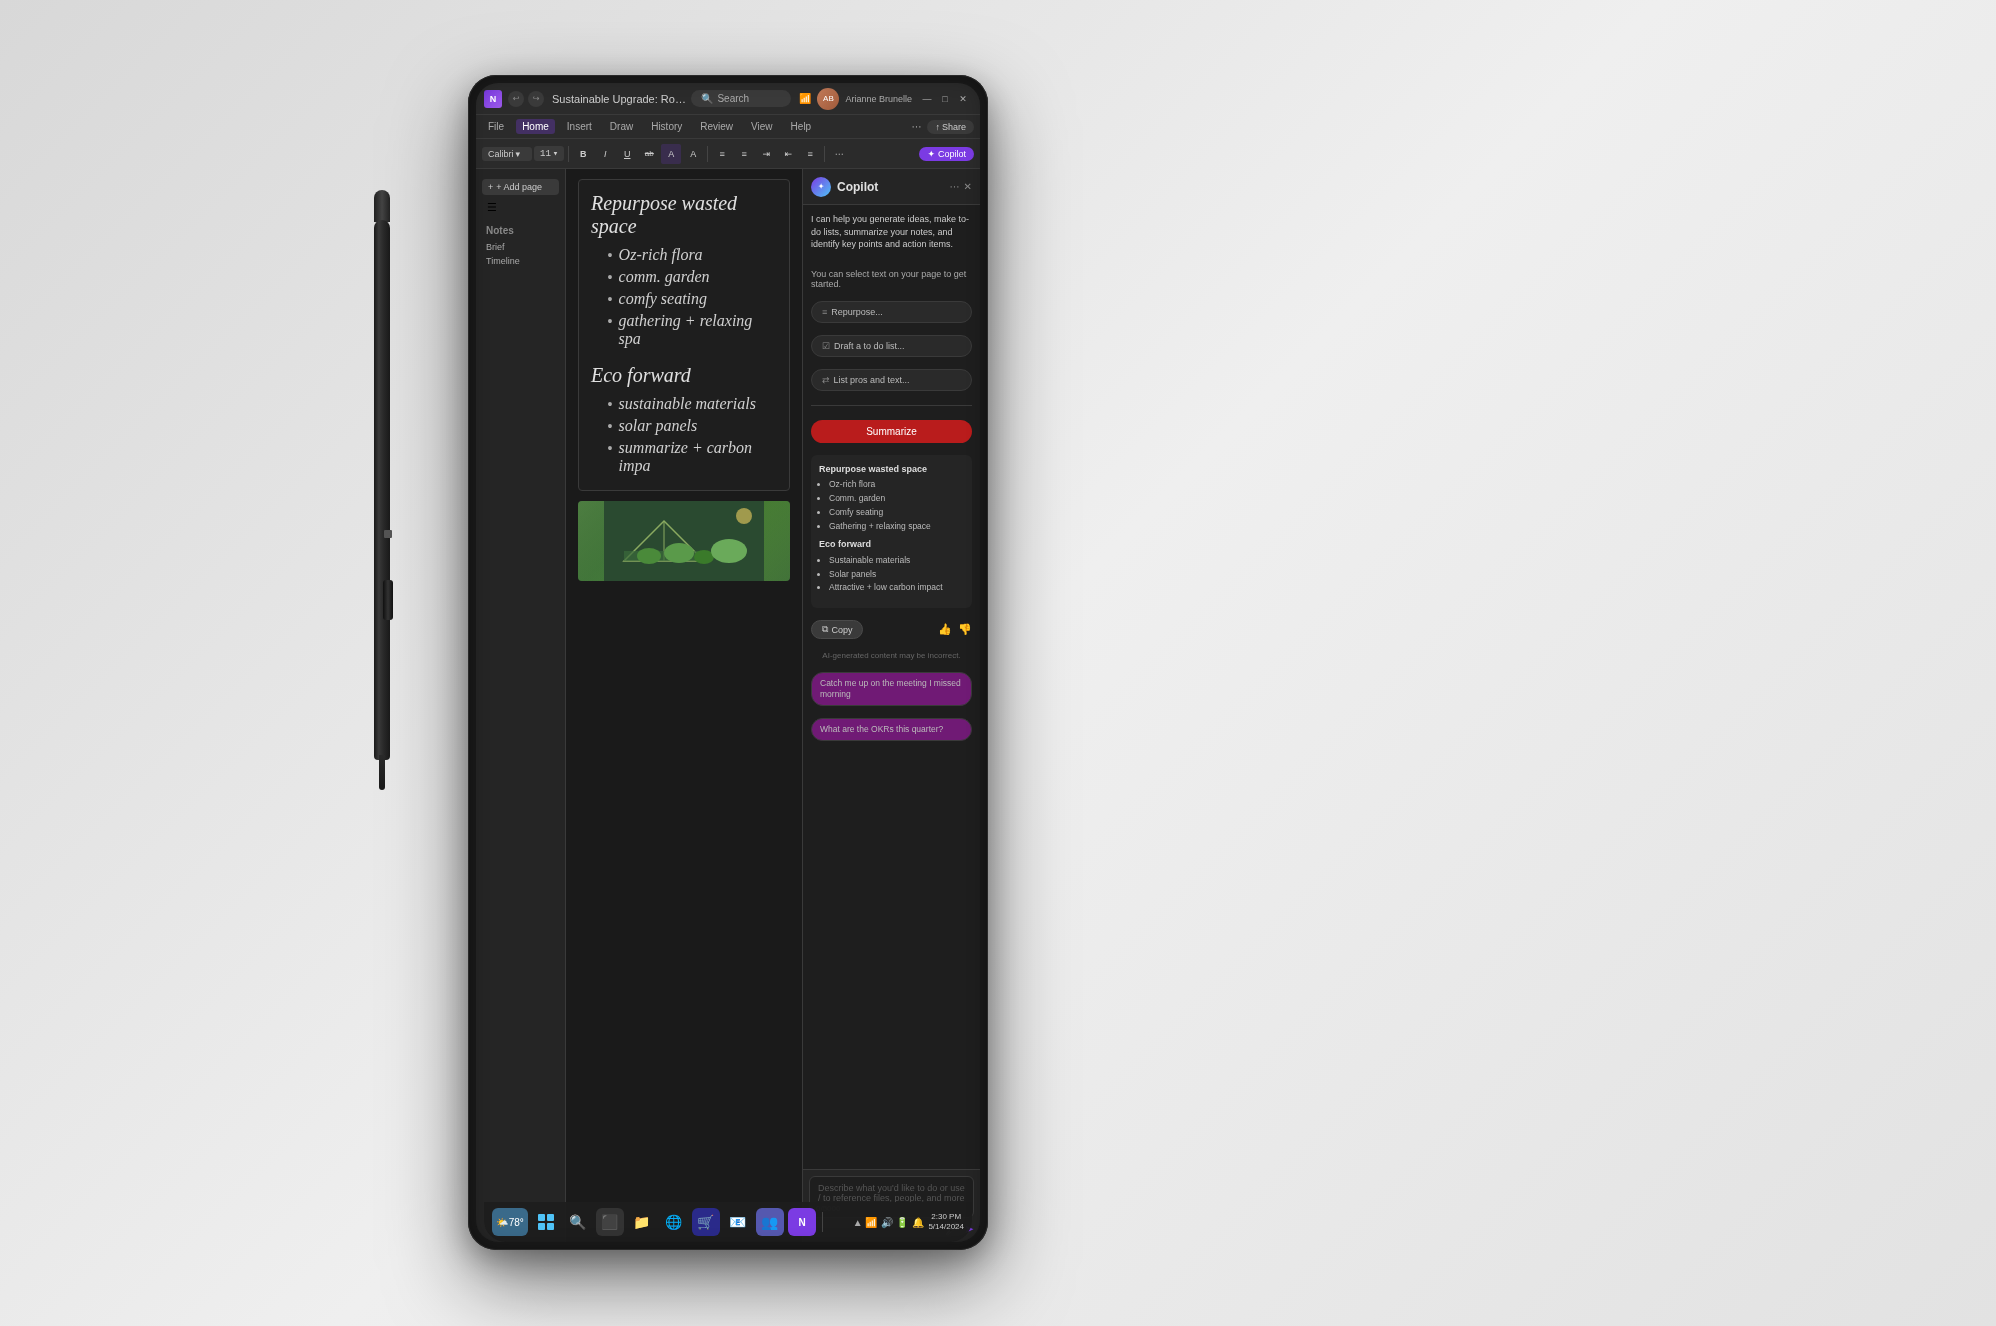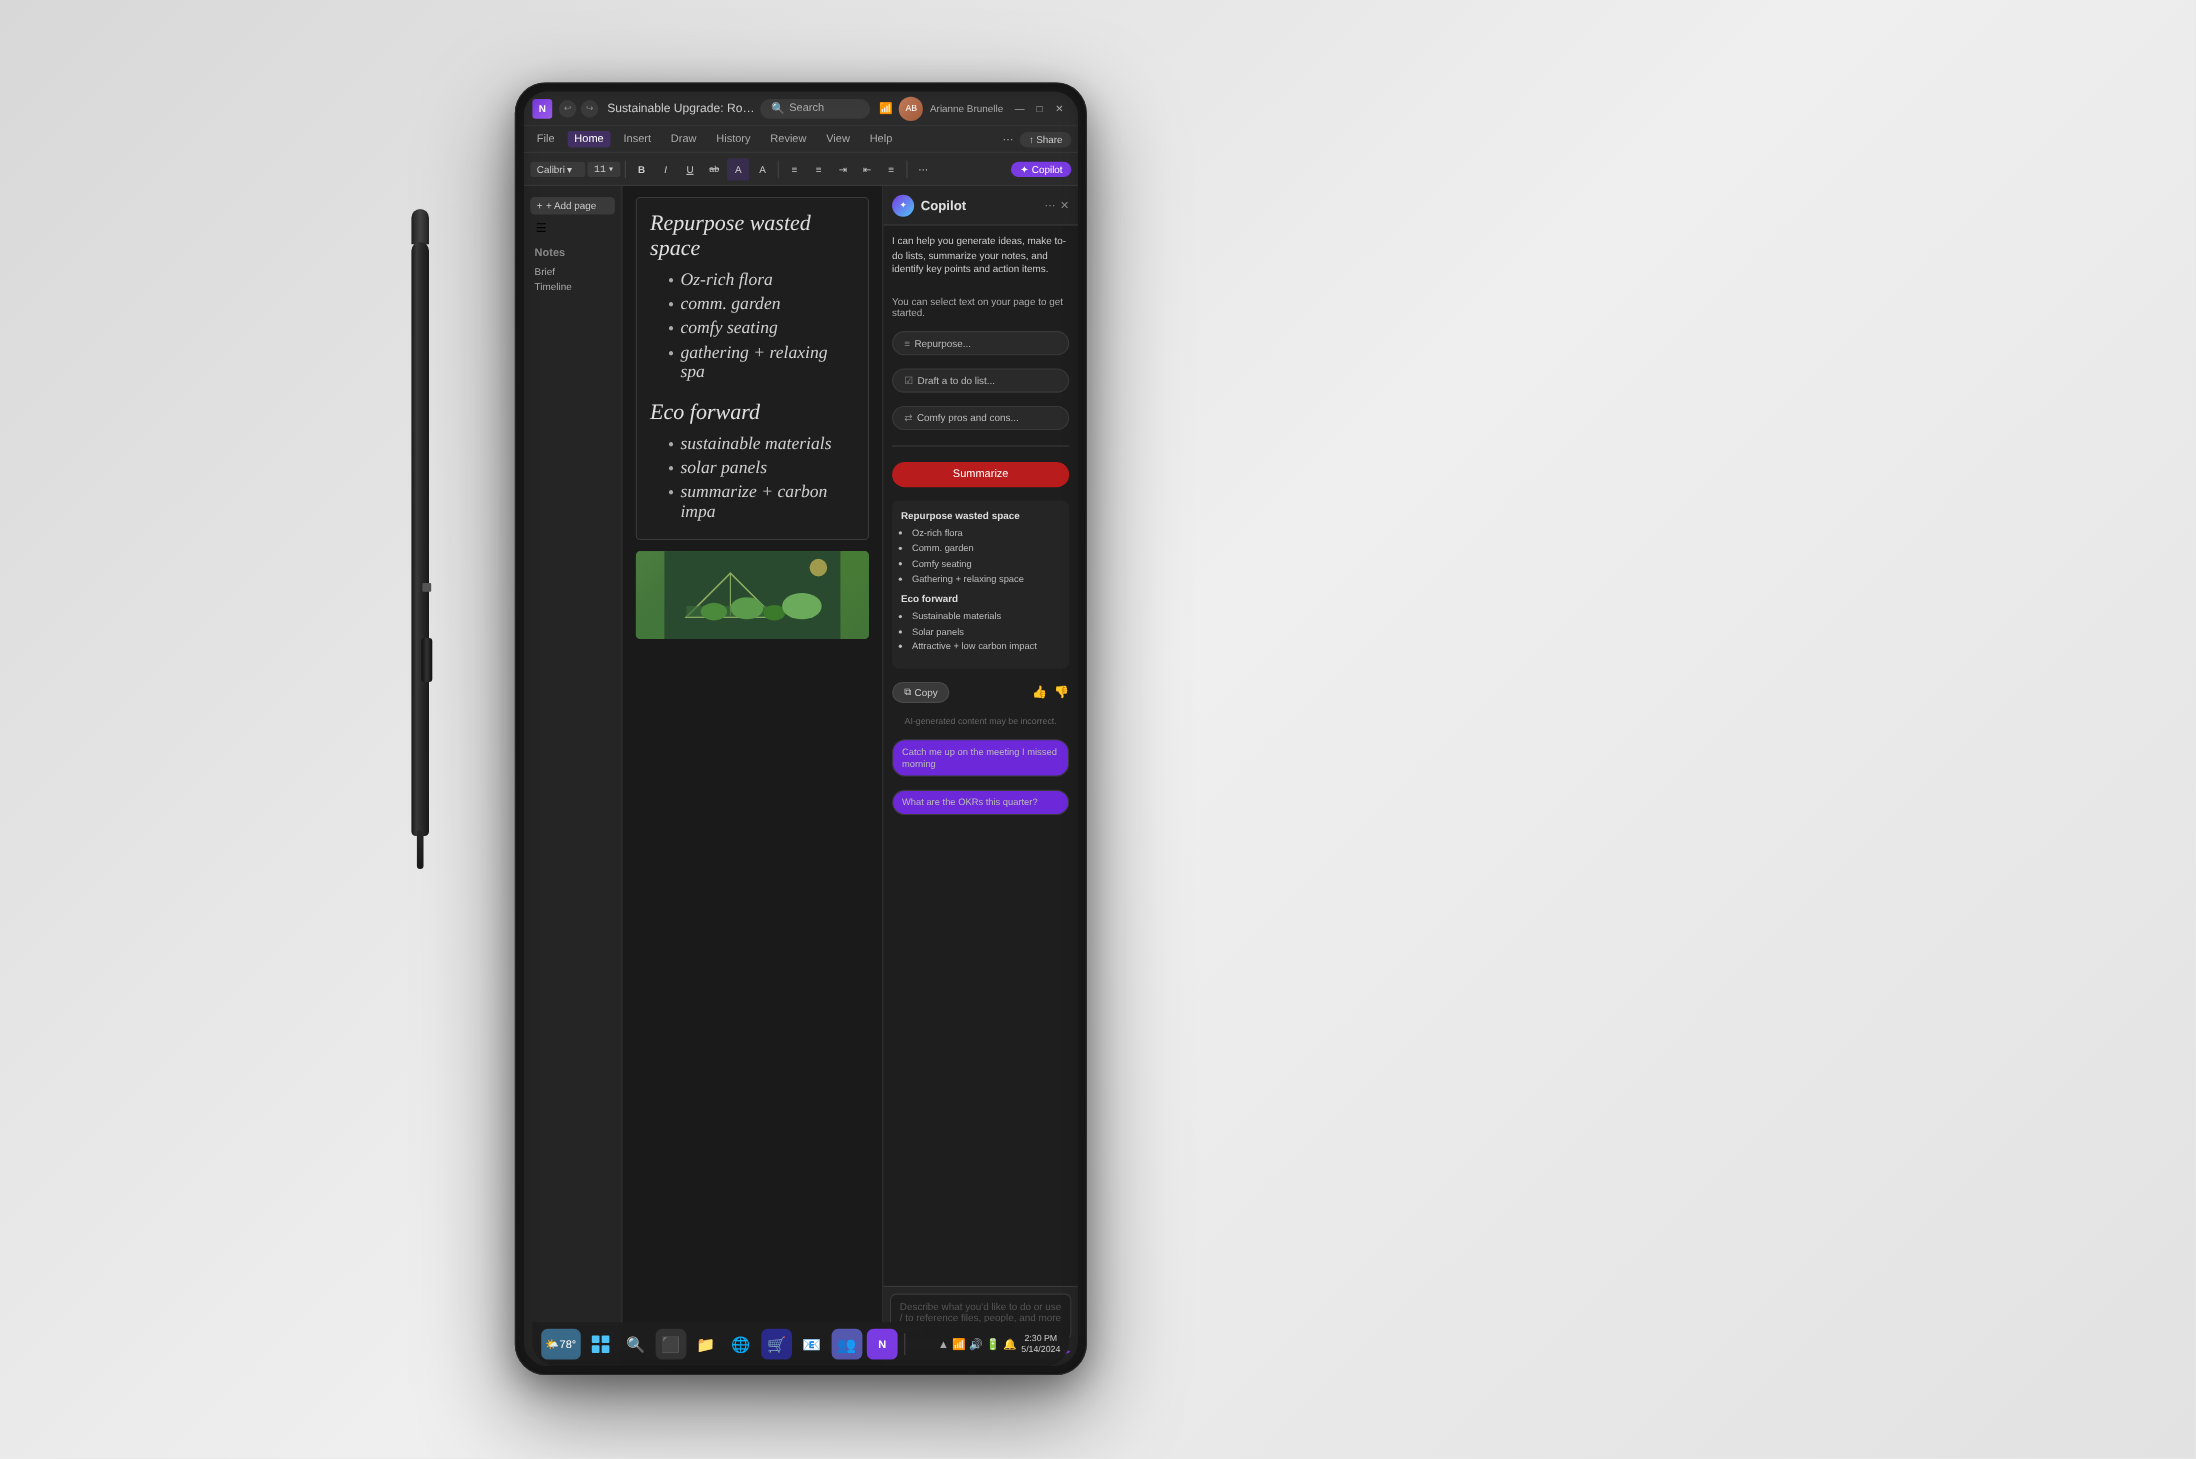--- a/index.html
+++ b/index.html
@@ -613,21 +613,21 @@
     }
 
     .thumb-btn {
       color: #666;
       font-size: 11px;
       cursor: pointer;
     }
 
     
     .suggestion-chip {
-      background: #6d28d9;
+      background: #701a75;
       border: 1px solid #3a3a3a;
       border-radius: 12px;
       padding: 5px 8px;
       color: #bbb;
       font-size: 8.5px;
       cursor: pointer;
       line-height: 1.3;
     }
 
     
@@ -964,21 +964,21 @@
               <div class="copilot-suggestion">
                 <span class="suggestion-icon">≡</span>
                 <span>Repurpose...</span>
               </div>
               <div class="copilot-suggestion">
                 <span class="suggestion-icon">☑</span>
                 <span>Draft a to do list...</span>
               </div>
               <div class="copilot-suggestion">
                 <span class="suggestion-icon">⇄</span>
-                <span>Comfy pros and cons...</span>
+                <span>List pros and text...</span>
               </div>
 
               <div class="divider"></div>
 
               <div class="summarize-btn">Summarize</div>
 
               <div class="summary-box">
                 <div class="summary-section-title">Repurpose wasted space</div>
                 <ul class="summary-list">
                   <li>Oz-rich flora</li>

